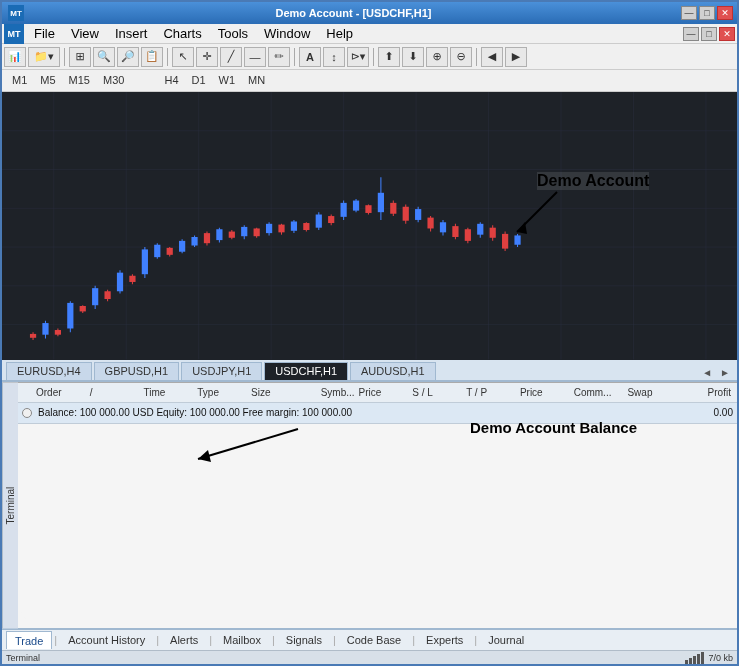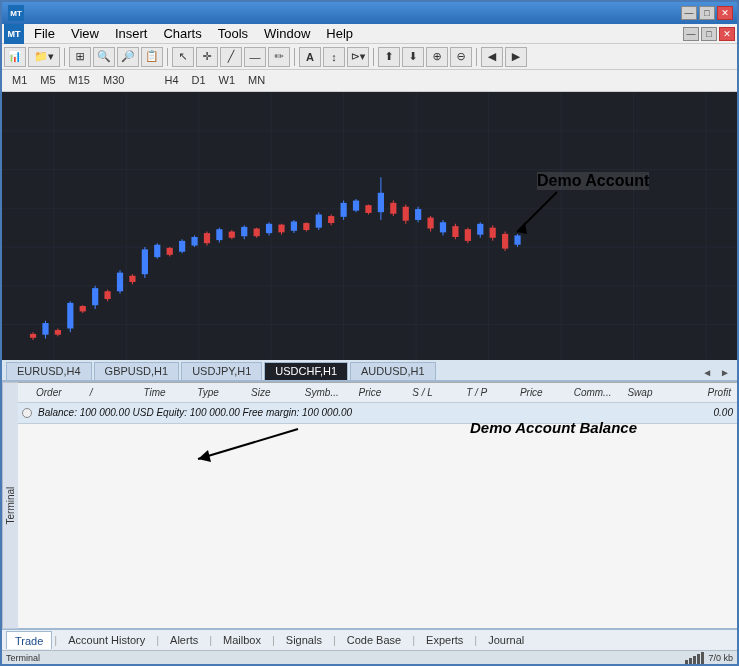--- a/index.html
+++ b/index.html
@@ -196,21 +196,21 @@
     .col-header {
       flex: 1;
       padding: 0 2px;
       white-space: nowrap;
       overflow: hidden;
     }
     .col-order { width: 45px; }
     .col-time { width: 80px; }
     .col-type { width: 40px; }
     .col-size { width: 35px; }
-    .col-symb { width: 55px; }
+    .col-symb { width: 55px; text-align: right; }
     .col-price { width: 55px; }
     .col-sl { width: 45px; }
     .col-tp { width: 50px; }
     .col-pricec { width: 50px; }
     .col-comm { width: 55px; }
     .col-swap { width: 40px; }
     .col-profit { width: 50px; text-align: right; }
 
     
     .balance-row {
@@ -341,20 +341,21 @@
       overflow: hidden;
     }
   </style>
 </head>
 <body>
 
 <div class="outer-window">
 
   <div class="title-bar">
     <div class="menu-logo" style="width:16px;height:16px;font-size:8px;">MT</div>
+    <span class="title-bar-text">Demo Account - [USDCHF,H1]</span>
     <div class="title-bar-buttons">
       <div class="title-btn">—</div>
       <div class="title-btn">□</div>
       <div class="title-btn close">✕</div>
     </div>
   </div>
 
   <div class="inner-app">
 
     <div class="menu-bar">
@@ -580,21 +581,21 @@
         <span>►</span>
       </div>
     </div>
 
     <div class="terminal-area">
 
       <div style="display:flex; align-items:stretch; flex:1; min-height:0;">
 
         <div class="terminal-side-label">Terminal</div>
 
-        <div style="flex:1; display:flex; flex-direction:column; min-width:0;font-style:italic;">
+        <div style="flex:1; display:flex; flex-direction:column; min-width:0;">
 
           <div class="order-columns">
             <span style="width:12px;"></span>
             <span class="col-header col-order">Order</span>
             <span class="col-header" style="width:10px;">/</span>
             <span class="col-header col-time">Time</span>
             <span class="col-header col-type">Type</span>
             <span class="col-header col-size">Size</span>
             <span class="col-header col-symb">Symb...</span>
             <span class="col-header col-price">Price</span>

